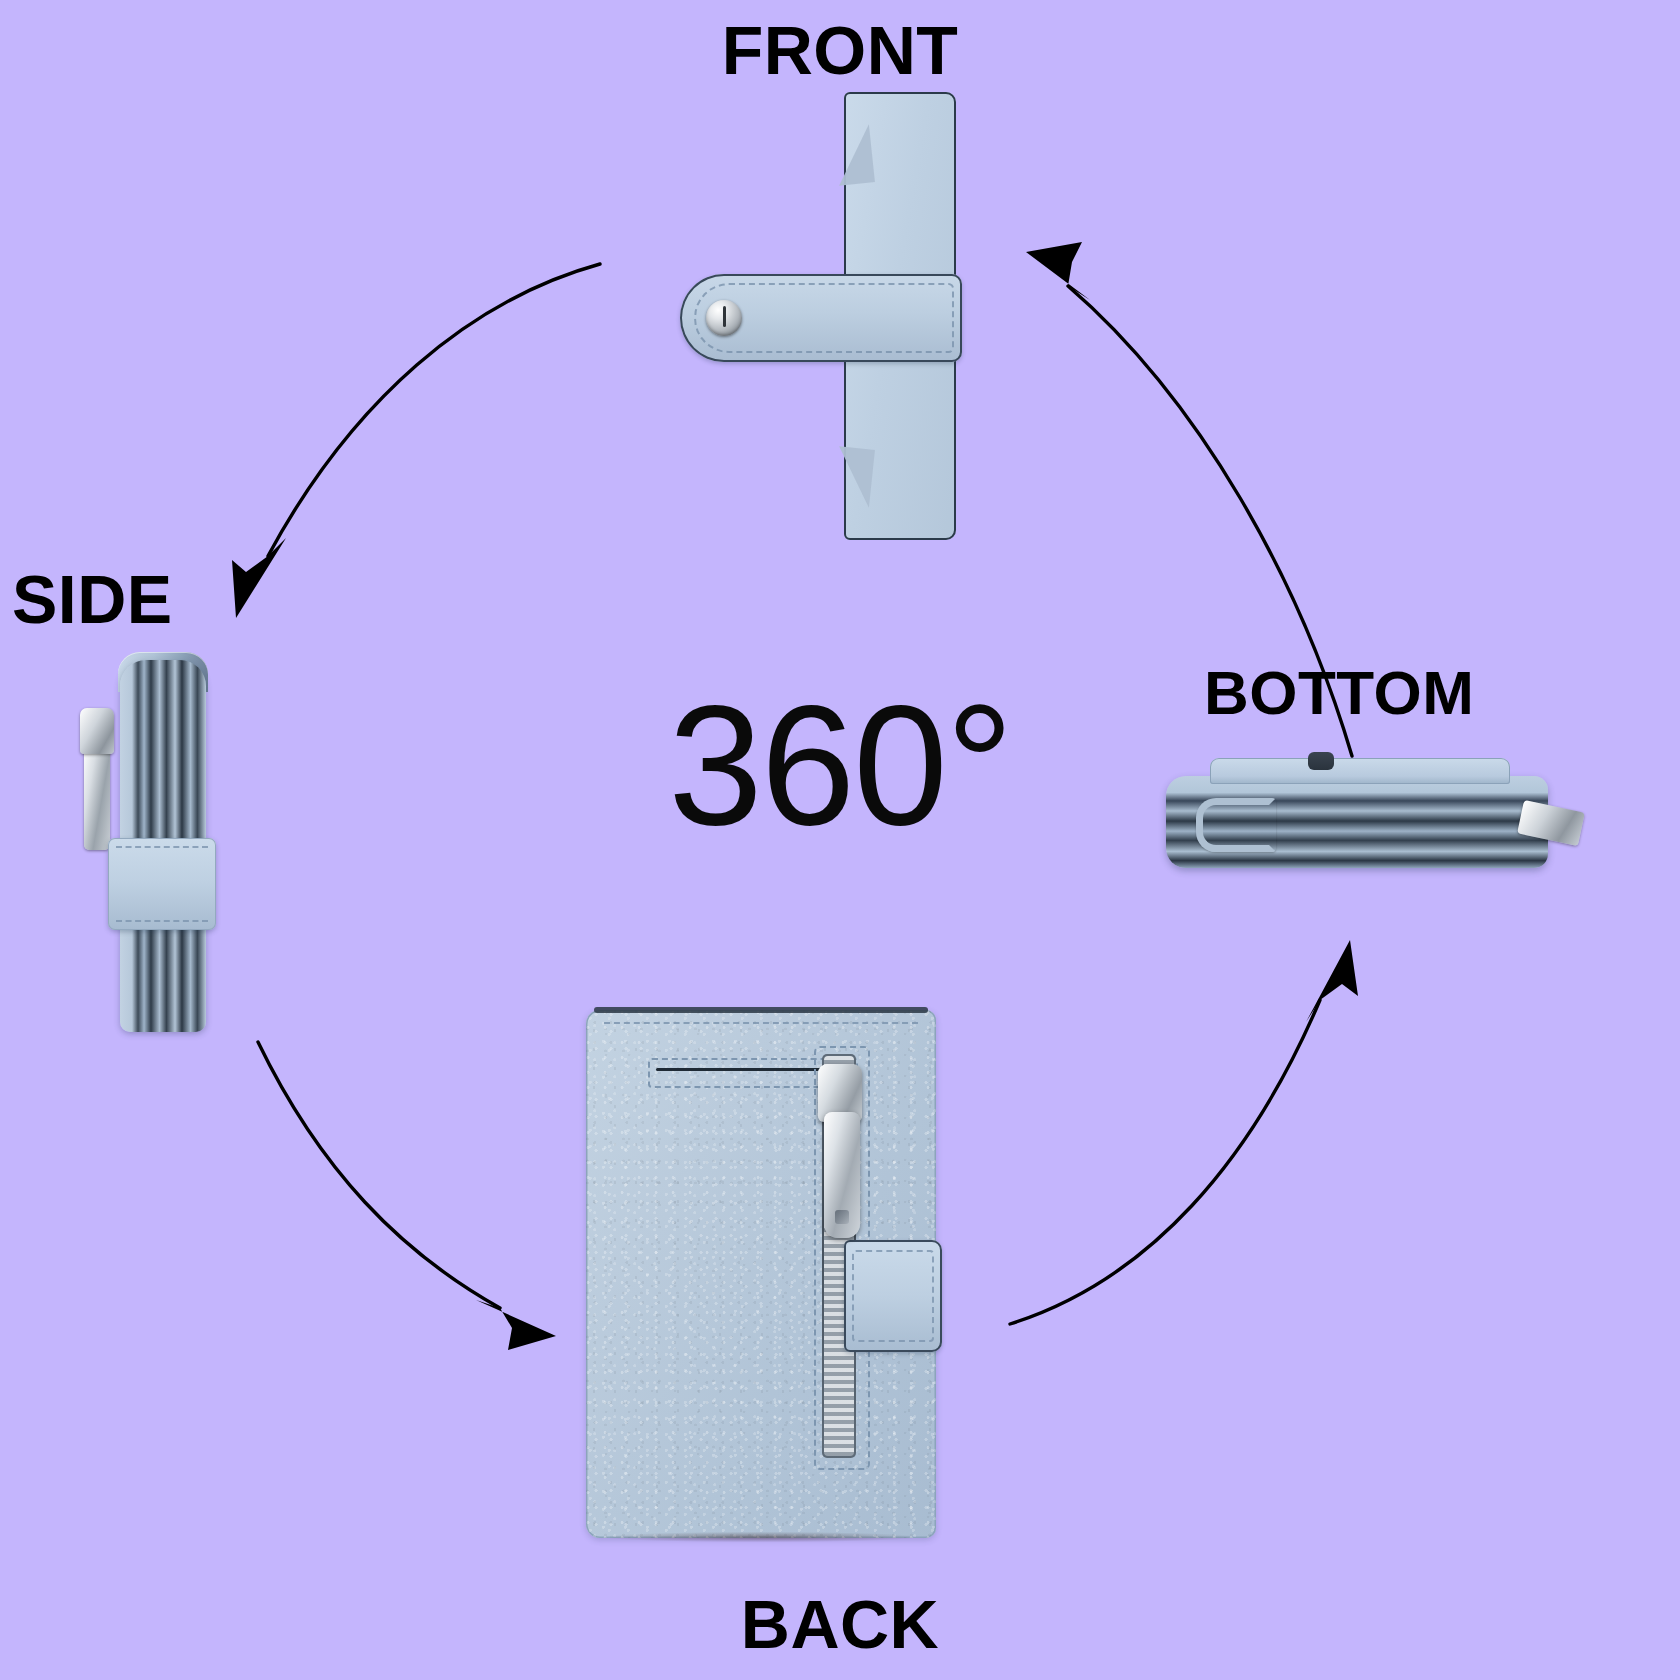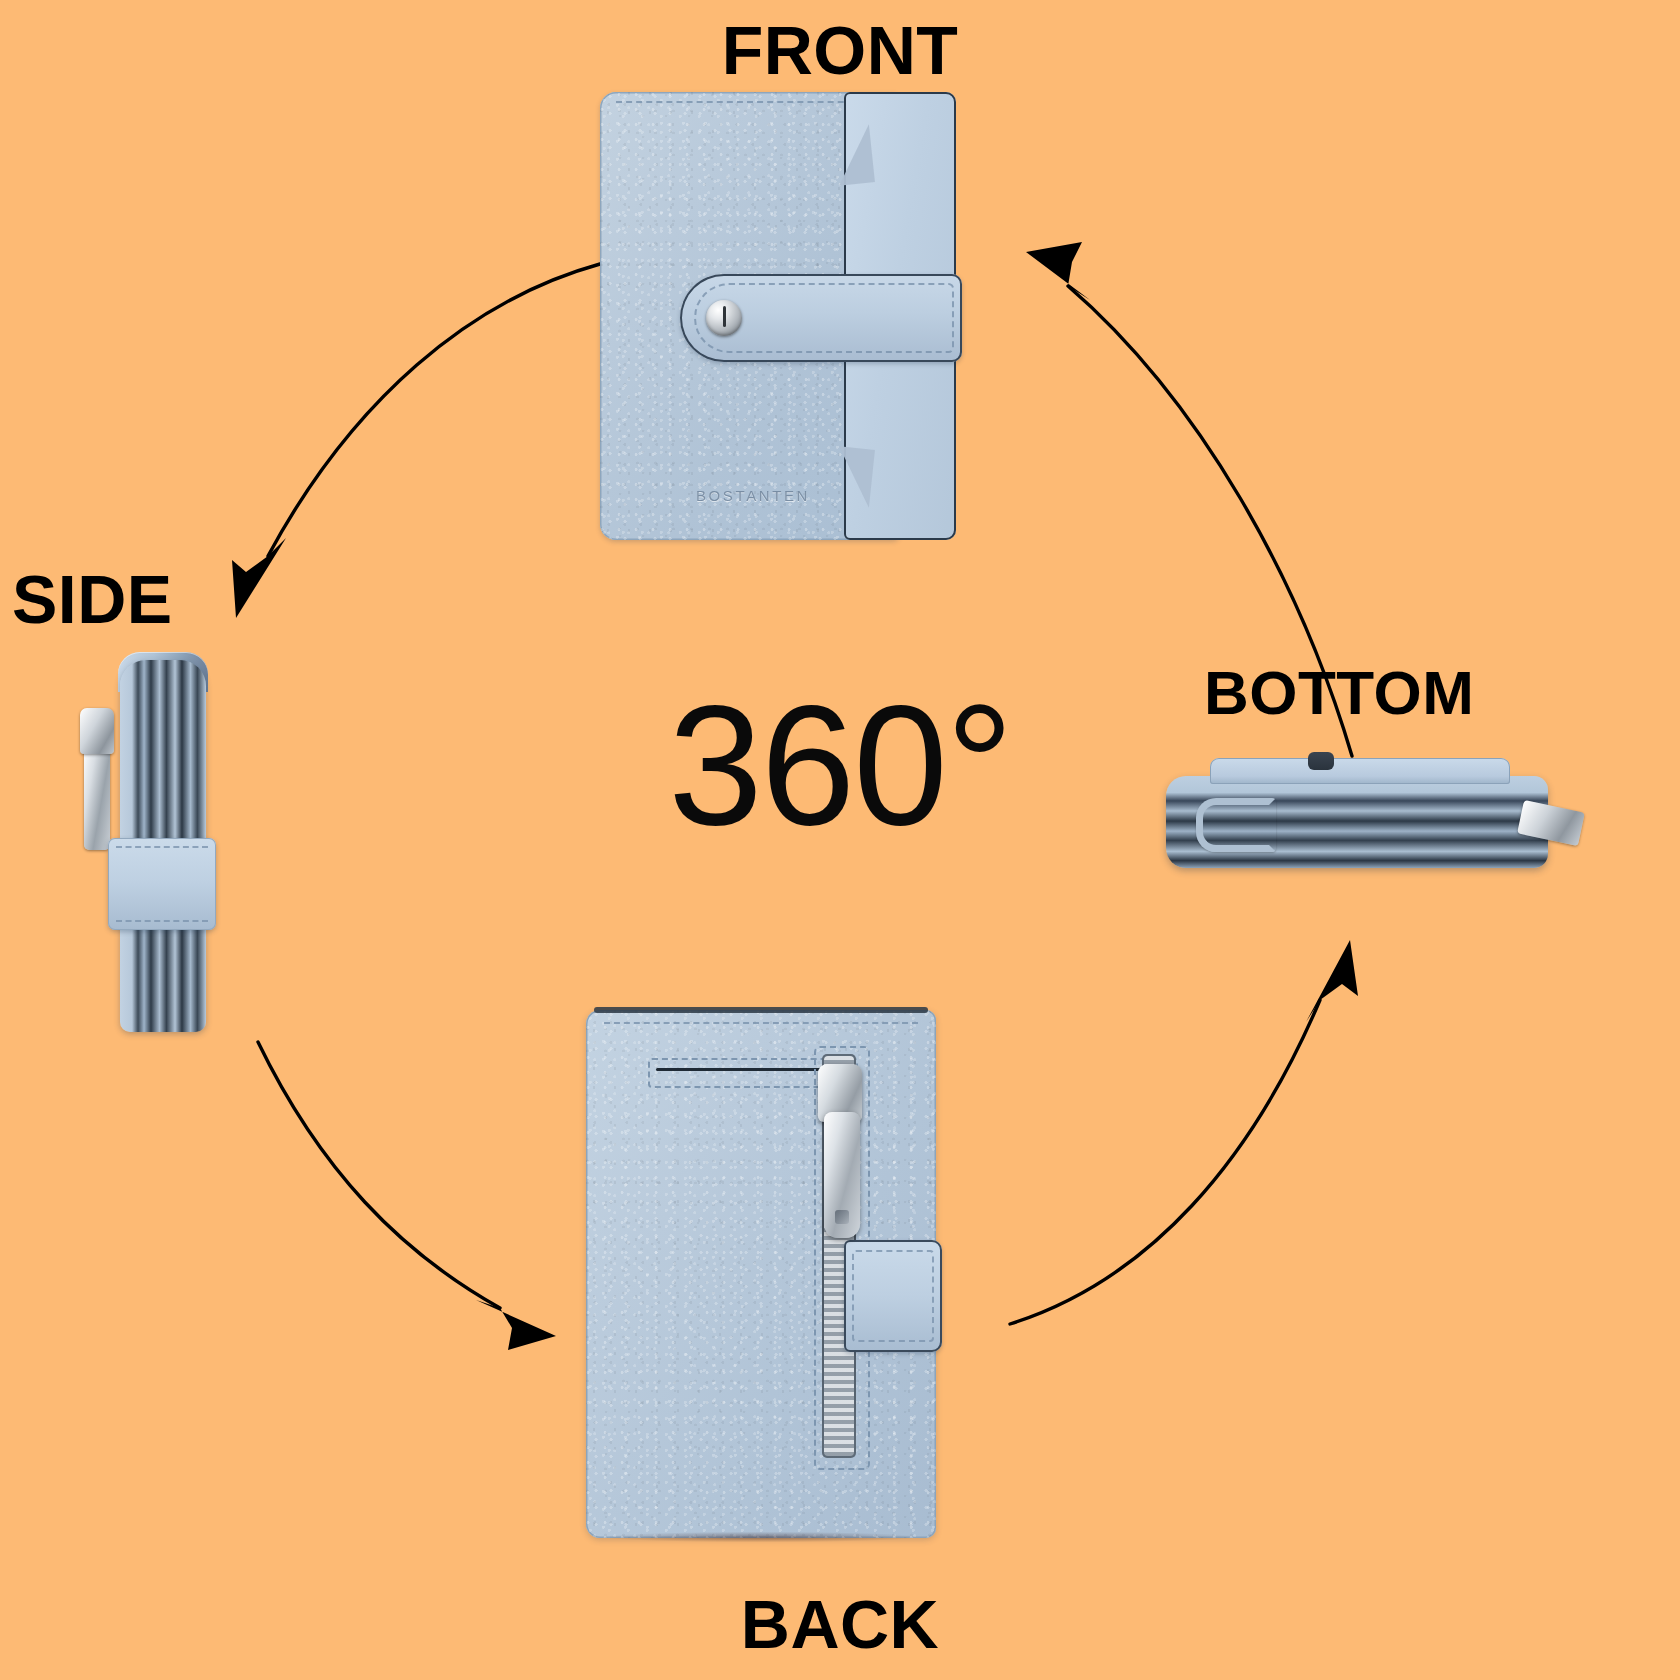--- a/index.html
+++ b/index.html
@@ -4,21 +4,21 @@
 <style>
   html, body {
     margin: 0;
     padding: 0;
     background: #ffffff;
   }
   #stage {
     position: relative;
     width: 1680px;
     height: 1680px;
-    background: #fdba74;
+    background: #c4b5fd;
     overflow: hidden;
     font-family: "Liberation Sans", sans-serif;
   }
 
   
   .view-label {
     position: absolute;
     font-family: "Liberation Sans", sans-serif;
     font-weight: 700;
     color: #000000;
@@ -389,25 +389,20 @@
 
   <div class="view-label" id="label-side">SIDE</div>
 
   <div class="view-label" id="label-bottom">BOTTOM</div>
 
   <div class="view-label" id="label-back">BACK</div>
 
   <div id="center-360" style="top:680px;">360°</div>
 
   <div class="product-view" id="view-front">
-    <div class="wallet-front-body">
-      <div class="grain"></div>
-      <div class="stitch-top-front"></div>
-      <div class="brand-emboss">BOSTANTEN</div>
-    </div>
 
     <div class="front-flap">
       <div class="front-flap-inner"></div>
       <div class="flap-notch-top"></div>
       <div class="flap-notch-bot"></div>
     </div>
 
     <div class="front-strap">
       <div class="stitch"></div>
       <div class="snap-button"></div>

